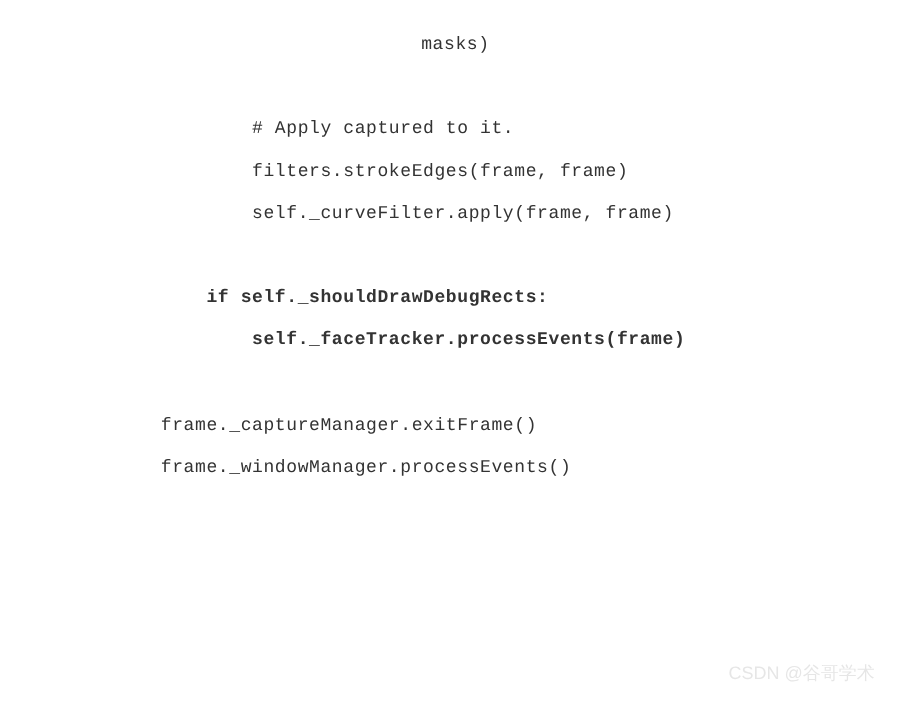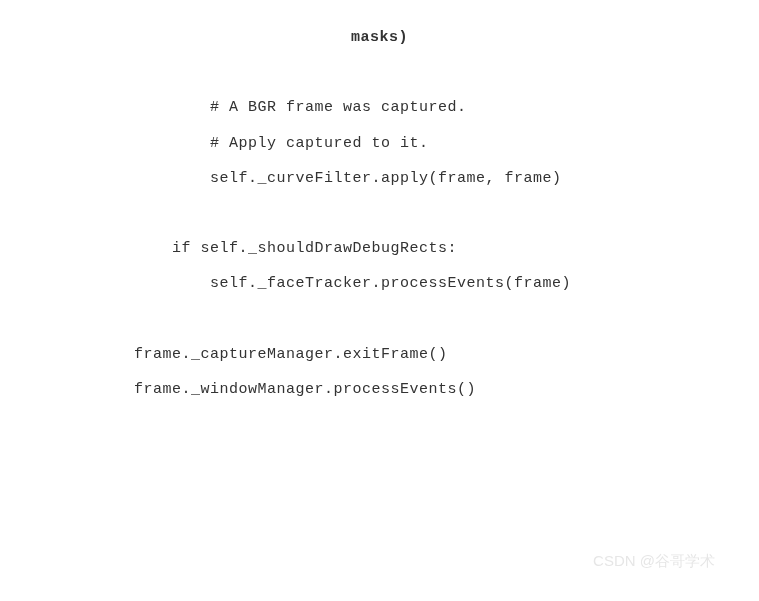--- a/index.html
+++ b/index.html
@@ -20,51 +20,51 @@
       font-size: 15px;
       line-height: 2.35;
       color: #333;
       letter-spacing: 0.5px;
     }
     .line {
       white-space: pre;
       display: block;
     }
     .header-line {
-      font-weight: bold;
+      font-weight: normal;
       text-align: center;
       margin-bottom: 35px;
       letter-spacing: 0.5px;
     }
     .bold {
-      font-weight: normal;
+      font-weight: bold;
     }
     .watermark {
       position: absolute;
       bottom: 30px;
-      right: 44px;
+      right: 30px;
       color: #dcdcdc;
       font-family: Arial, sans-serif;
       font-size: 15px;
       opacity: 0.7;
     }
     .spacer {
       height: 35px;
     }
   </style>
 </head>
 <body>
 
 <div class="code-container">
   <div class="header-line">
     <span>masks)</span>
   </div>
 
-  <span class="line">                    # A BGR frame was captured.</span>
   <span class="line">                    # Apply captured to it.</span>
+  <span class="line">                    filters.strokeEdges(frame, frame)</span>
   <span class="line">                    self._curveFilter.apply(frame, frame)</span>
 
   <div class="spacer"></div>
 
   <span class="line bold">                if self._shouldDrawDebugRects:</span>
   <span class="line bold">                    self._faceTracker.processEvents(frame)</span>
 
   <div class="spacer"></div>
 
   <span class="line">            frame._captureManager.exitFrame()</span>

